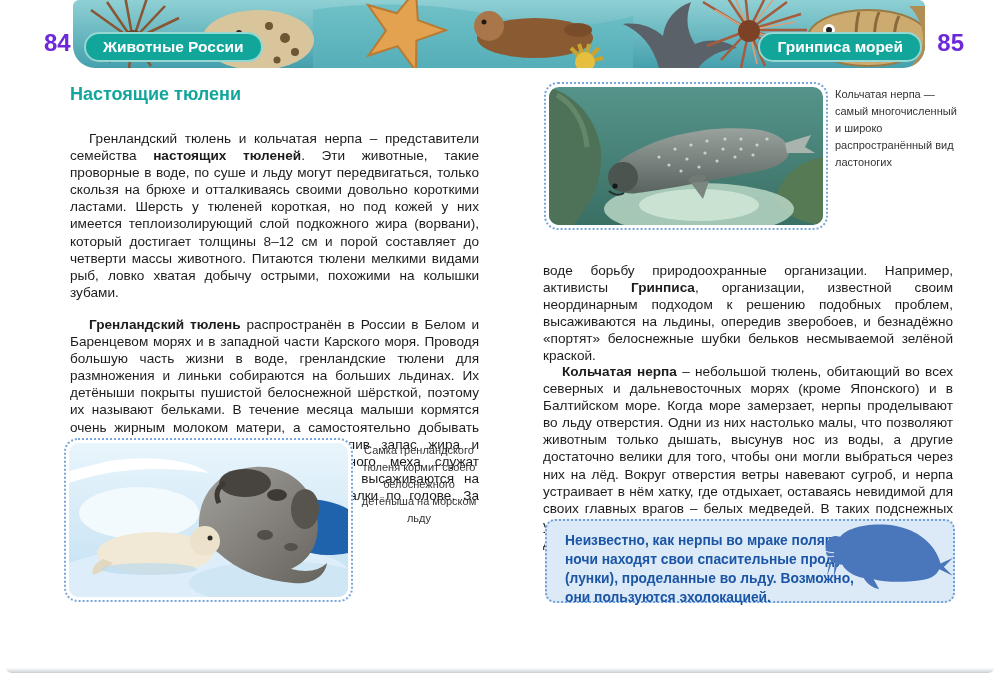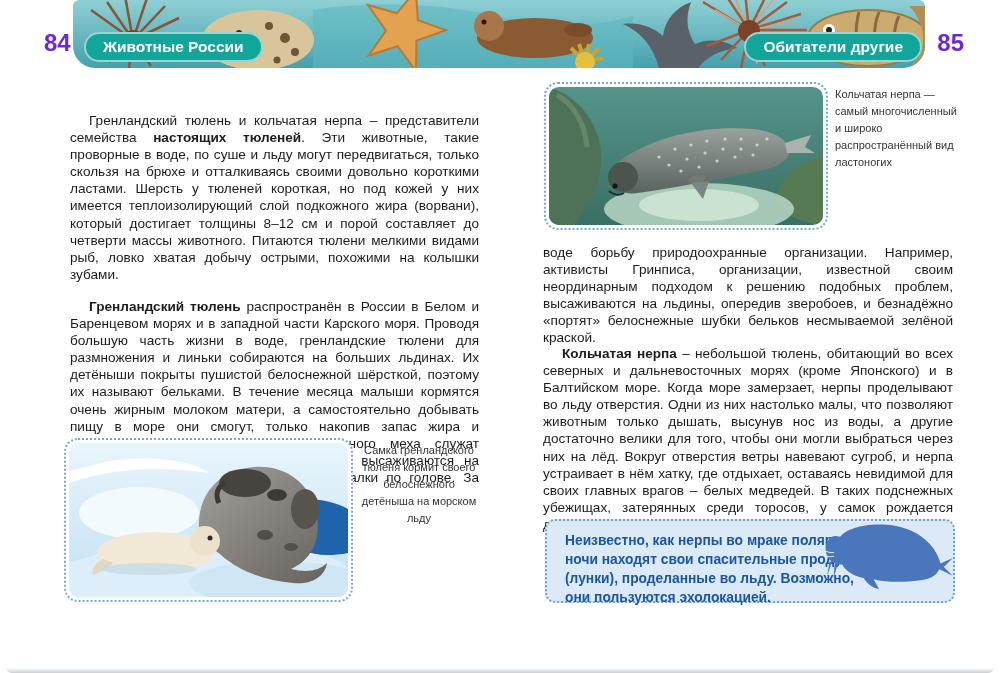--- a/index.html
+++ b/index.html
@@ -18,21 +18,21 @@
   .pagenum.left{left:44px;}
   .pagenum.right{right:36px;}
   .badge{position:absolute;top:32px;height:30px;line-height:26px;background:#12a69b;color:#fff;
     font-weight:bold;font-size:15.5px;padding:0 17px;border-radius:16px;
     border:2px solid rgba(255,255,255,.55);white-space:nowrap;}
   .badge.left{left:84px;}
   .badge.right{right:78px;}
 
   
   .title{position:absolute;left:70px;top:84px;margin:0;font-size:18px;font-weight:bold;color:#12a69b;}
-  .col{position:absolute;font-size:13.6px;line-height:17.1px;color:#1c1c1e;text-align:justify;}
+  .col{position:absolute;font-size:13.6px;line-height:17.1px;color:#1c1c1e;text-align:justify;margin-top:18px;}
   .col p{margin:0 0 15px 0;text-indent:19px;}
   .col p.noindent{text-indent:0;}
   .col-left{left:70px;top:112px;width:409px;}
   .col-right-a{left:543px;top:244px;width:410px;}
   .col-right-b{left:543px;top:345px;width:410px;}
 
   
   .photo{position:absolute;border:2px dotted #7aa7d9;border-radius:14px;background:#fff;padding:3px;}
   .photo svg{display:block;border-radius:10px;}
   .photo-ice{left:64px;top:438px;width:289px;height:164px;}
@@ -96,23 +96,24 @@
       <path d="M806,12 C800,26 800,48 806,62 M826,16 C820,28 820,46 826,58 M786,12 C782,26 782,50 786,62" stroke="#8a6a3a" stroke-width="3" fill="none"></path>
       <circle cx="756" cy="30" r="6" fill="#fff"></circle>
         <circle cx="756" cy="30" r="3" fill="#222"></circle>
       <path d="M742,44 C748,48 754,48 760,44" stroke="#7a5a2e" stroke-width="2.5" fill="none"></path>
       <path d="M836,6 C846,16 850,28 850,38 C850,48 846,58 838,66 L852,66 L852,6 Z" fill="#b08e55"></path>
     </svg>
   </div>
 
   <span class="pagenum left">84</span>
   <div class="badge left">Животные России</div>
-  <div class="badge right">Обитатели другие</div>
+  <div class="badge right">Гринписа морей</div>
   <span class="pagenum right">85</span>
 
+  <h1 class="title">Настоящие тюлени</h1>
 
   <div class="col col-left">
     <p><span>Гренландский тюлень и кольчатая нерпа – представители семейства </span><span style="font-weight: bold;">настоящих тюленей</span><span>. Эти животные, такие проворные в воде, по суше и льду могут передвигаться, только скользя на брюхе и отталкиваясь своими довольно короткими ластами. Шерсть у тюленей короткая, но под кожей у них имеется теплоизолирующий слой подкожного жира (ворвани), который достигает толщины 8–12 см и порой составляет до четверти массы животного.  Питаются тюлени мелкими видами рыб, ловко хватая добычу острыми, похожими на колышки зубами.</span></p>
     <p><span style="font-weight: bold;">Гренландский тюлень</span><span> распространён в России в Белом и Баренцевом морях и в западной части Карского моря. Проводя большую часть жизни в воде, гренландские тюлени для размножения и линьки собираются на больших льдинах. Их детёныши покрыты пушистой белоснежной шёрсткой, поэтому их называют бельками. В течение месяца малыши кормятся очень жирным молоком матери, а самостоятельно добывать пищу в море они смогут, только накопив запас жира и перелиняв. Издавна бельки из-за ценного меха служат объектом жестокого промысла. Зверобои высаживаются на льдинах и убивают детёнышей ударом палки по голове. За запрет охоты на бельков</span></p>
   </div>
 
   <div class="photo photo-ice">
     <svg viewBox="0 0 279 154" width="279" height="154">
       <defs>
         <linearGradient id="ice" x1="0" y1="0" x2="0" y2="1">
@@ -192,21 +193,21 @@
           <circle cx="168" cy="74" r="1.6"></circle>
         <circle cx="186" cy="70" r="1.6"></circle>
           <circle cx="204" cy="68" r="1.6"></circle>
           <circle cx="218" cy="52" r="1.6"></circle>
       </g>
     </svg>
   </div>
   <div class="caption caption-right">Кольчатая нерпа — самый много­численный и широко распространён­ный вид ластоногих</div>
 
   <div class="col col-right-a">
-    <p class="noindent"><span>воде борьбу природоохранные организации. Например, активисты </span><span style="font-weight: normal;">Гринписа</span><span>, организации, известной своим неординарным подходом к решению подобных проблем, высаживаются на льдины, опередив зверобоев, и безнадёжно «портят» белоснежные шубки бельков несмываемой зелёной краской.</span></p>
+    <p class="noindent"><span>воде борьбу природоохранные организации. Например, активисты </span><span style="font-weight: bold;">Гринписа</span><span>, организации, известной своим неординарным подходом к решению подобных проблем, высаживаются на льдины, опередив зверобоев, и безнадёжно «портят» белоснежные шубки бельков несмываемой зелёной краской.</span></p>
   </div>
   <div class="col col-right-b">
     <p><span style="font-weight: bold;">Кольчатая нерпа</span><span> – небольшой тюлень, обитающий во всех северных и дальневосточных морях (кроме Японского) и в Балтийском море. Когда море замерзает, нерпы проделывают во льду отверстия. Одни из них настолько малы, что позволяют животным только дышать, высунув нос из воды, а другие достаточно велики для того, чтобы они могли выбраться через них на лёд. Вокруг отверстия ветры навевают сугроб, и нерпа устраивает в нём хатку, где отдыхает, оставаясь невидимой для своих главных врагов – белых медведей. В таких подснежных убежищах, затерянных среди торосов, у самок рождается детёныш, покрытый белой пушистой шерстью (белёк).</span></p>
   </div>
 
   <div class="fact-box">
     <p class="fact-text">Неизвестно, как нерпы во мраке полярной ночи находят свои спасительные продухи (лунки), проделанные во льду. Возможно, они пользуются эхолокацией.</p>
     <svg class="walrus" viewBox="0 0 250 140">
       <path fill="#4a77bb" d="M50,32 C60,18 92,8 128,10 C170,12 202,30 218,54 C224,63 228,72 230,80
         L252,70 L236,86 L252,102 L228,90 C222,102 210,108 194,110 C162,114 132,114 110,108

